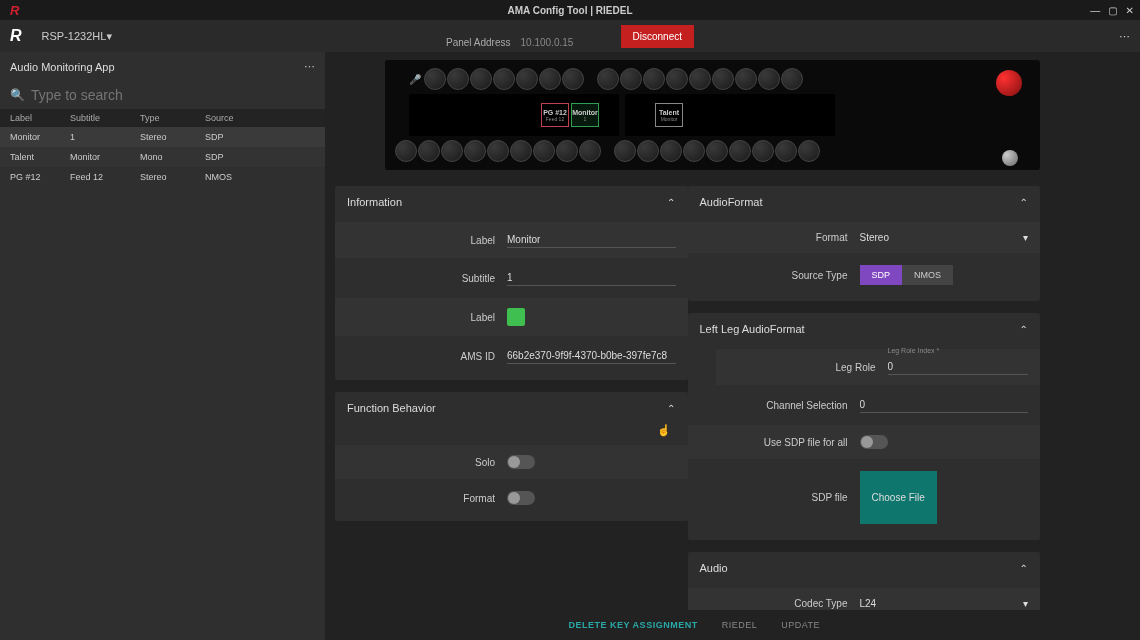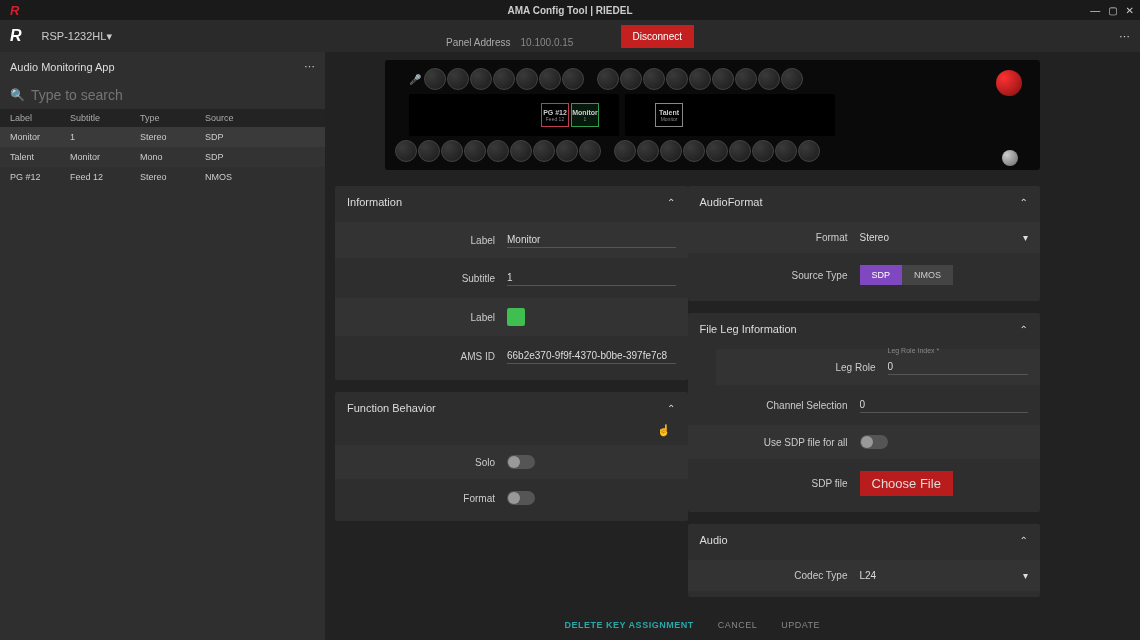--- a/index.html
+++ b/index.html
@@ -69,21 +69,21 @@
 .field-row:nth-child(even) { background: #2e2e2e; }
 .field-label { width: 160px; text-align: right; padding-right: 12px; color: #ccc; font-size: 10px; }
 .field-input { flex: 1; max-width: 180px; background: transparent; border: none; border-bottom: 1px solid #555; color: #ddd; font-size: 10px; padding: 2px 0; outline: none; }
 .color-swatch { width: 18px; height: 18px; background: #3fbf4f; border-radius: 2px; cursor: pointer; }
 .toggle { width: 28px; height: 14px; background: #555; border-radius: 7px; position: relative; cursor: pointer; }
 .toggle::after { content: ''; position: absolute; width: 12px; height: 12px; background: #999; border-radius: 50%; top: 1px; left: 1px; }
 .seg-group { display: flex; }
 .seg { padding: 5px 12px; font-size: 9px; cursor: pointer; background: #444; color: #ccc; }
 .seg.active { background: #8048c0; color: #fff; }
 .select-wrap { flex: 1; max-width: 180px; display: flex; justify-content: space-between; align-items: center; color: #ddd; font-size: 10px; cursor: pointer; }
-.choose-btn { background: #b91c1c; color: #ddd; padding: 5px 12px; font-size: 13px; border: none; cursor: pointer; }
+.choose-btn { background: #0f766e; color: #ddd; padding: 21px 12px; font-size: 10px; border: none; cursor: pointer; }
 .leg-hint { font-size: 7px; color: #888; position: absolute; margin-top: -12px; }
 
 .footer { height: 30px; display: flex; align-items: center; justify-content: flex-end; gap: 24px; padding: 0 320px 0 0; font-size: 9px; background: #222; }
 .footer-btn { color: #888; cursor: pointer; letter-spacing: 0.5px; }
 .footer-btn.danger { color: #2aa8a8; font-weight: bold; }
 
 .chevron { font-size: 10px; cursor: pointer; }
 </style>
 </head>
 <body>
@@ -279,21 +279,21 @@
                 <div class="seg-group">
                   <div class="seg active">SDP</div>
                   <div class="seg">NMOS</div>
                 </div>
               </div>
             </div>
           </div>
 
           <div class="section">
             <div class="section-head">
-              <span>File Leg Information</span>
+              <span>Left Leg AudioFormat</span>
               <span class="chevron">⌃</span>
             </div>
             <div class="section-body">
               <div class="field-row" style="position:relative;margin-left:28px;">
                 <span class="field-label">Leg Role</span>
                 <div style="flex:1;max-width:180px;position:relative;">
                   <span class="leg-hint">Leg Role Index *</span>
                   <input class="field-input" style="width: 100%;" value="0">
                 </div>
               </div>
@@ -325,18 +325,18 @@
                   <span>▾</span>
                 </div>
               </div>
             </div>
           </div>
         </div>
       </div>
 
       <div class="footer">
         <span class="footer-btn danger">DELETE KEY ASSIGNMENT</span>
-        <span class="footer-btn">CANCEL</span>
+        <span class="footer-btn">RIEDEL</span>
         <span class="footer-btn">UPDATE</span>
       </div>
     </div>
   </div>
 </div>
 
 </body></html>

